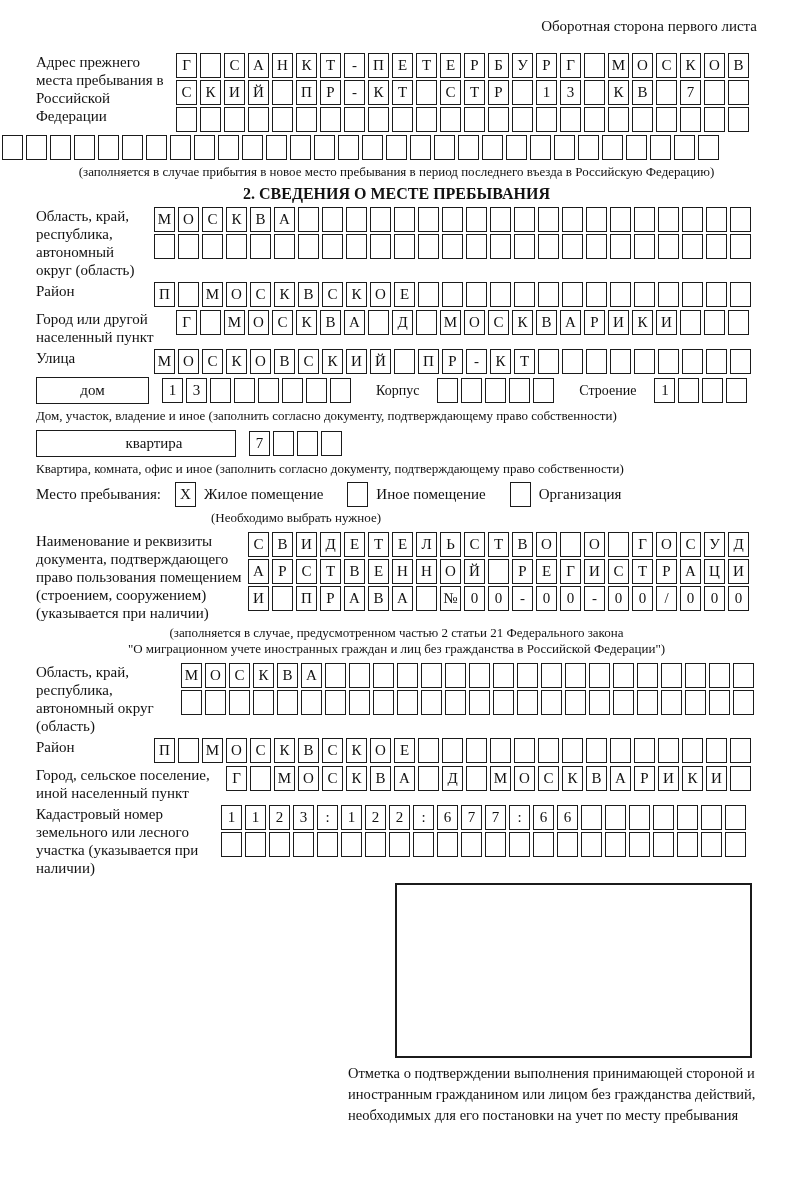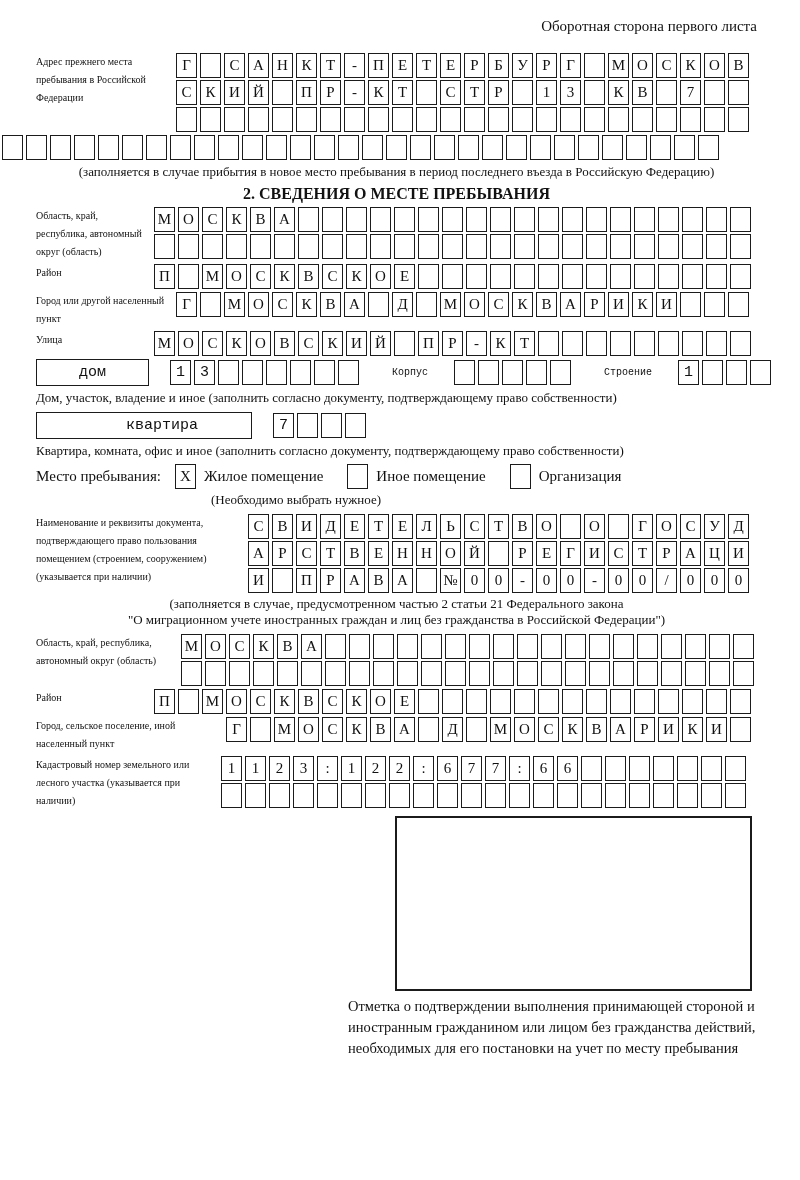--- a/index.html
+++ b/index.html
@@ -1,37 +1,37 @@
 <!DOCTYPE html>
 <html><head>
 <meta charset="utf-8">
 <style>
   html,body{margin:0;padding:0;background:#fff;}
   body{width:800px;height:1180px;overflow:hidden;color:#111;
        font-family:"Liberation Serif","DejaVu Serif",serif;font-size:15px;}
   .page{box-sizing:border-box;width:800px;height:1180px;padding:12px 43px 0 36px;}
   .hdr-note{text-align:right;font-size:15px;margin-top:6px;}
   .field{display:flex;margin-bottom:3px;}
-  .label{flex:none;line-height:18px;padding-right:6px;box-sizing:border-box;font-size:10px;}
+  .label{flex:none;line-height:18px;padding-right:6px;box-sizing:border-box;font-size:15px;}
   .w140{width:140px;} .w118{width:118px;} .w212{width:212px;} .w145{width:145px;}
   .w190{width:190px;} .w185{width:185px;font-family:Liberation Serif, serif;}
   .rows{display:flex;flex-direction:column;gap:2px;}
   .cellrow{display:flex;gap:3px;}
   .cell{flex:none;width:21px;height:25px;box-sizing:border-box;border:1.7px solid #1b1b1b;
         display:flex;align-items:center;justify-content:center;font-size:15px;background:#fff;}
   .overflow-row{margin:2px 0 0 -34px;}
   .note{font-size:13px;line-height:1.25;margin:4px 0 5px 0;}
   .center{text-align:center;}
   .h2{font-weight:bold;font-size:16px;text-align:center;margin:4px 0 4px 0;}
   .h3{font-weight:bold;font-size:15.5px;text-align:center;margin:8px 0 3px 0;}
-  .houserow{display:flex;align-items:center;gap:21px;margin:2px 0 2px 0;font-family:Liberation Mono, monospace;}
+  .houserow{display:flex;align-items:center;gap:13px;margin:2px 0 2px 0;}
   .widebox{flex:none;height:27px;box-sizing:border-box;border:1.7px solid #1b1b1b;
            display:flex;align-items:center;justify-content:center;font-size:15px;}
-  .wb112{width:113px;} .wb200{width:216px;padding-left:36px;}
-  .inline-label{flex:none;font-size:10px;padding:0 5px 0 12px;}
+  .wb112{width:113px;} .wb200{width:200px;padding-left:36px;}
+  .inline-label{flex:none;font-size:14px;padding:0 5px 0 12px;}
   .checkrow{display:flex;align-items:center;margin:3px 0 0 0;}
   .checkbox{flex:none;width:21px;height:25px;box-sizing:border-box;border:1.7px solid #1b1b1b;
             display:inline-flex;align-items:center;justify-content:center;font-size:15px;}
   .stay-label{width:139px;flex:none;}
   .opt-label{padding:0 24px 0 8px;}
   .choose-note{width:520px;text-align:center;margin:3px 0 6px 0;}
   .stamp-box{width:357px;height:175px;box-sizing:border-box;border:2px solid #1b1b1b;
              margin:6px 0 0 359px;}
   .stamp-caption{width:452px;margin:5px 0 0 312px;text-align:left;font-size:14.5px;line-height:1.45;}
   .doc-top{margin-top:2px;}

